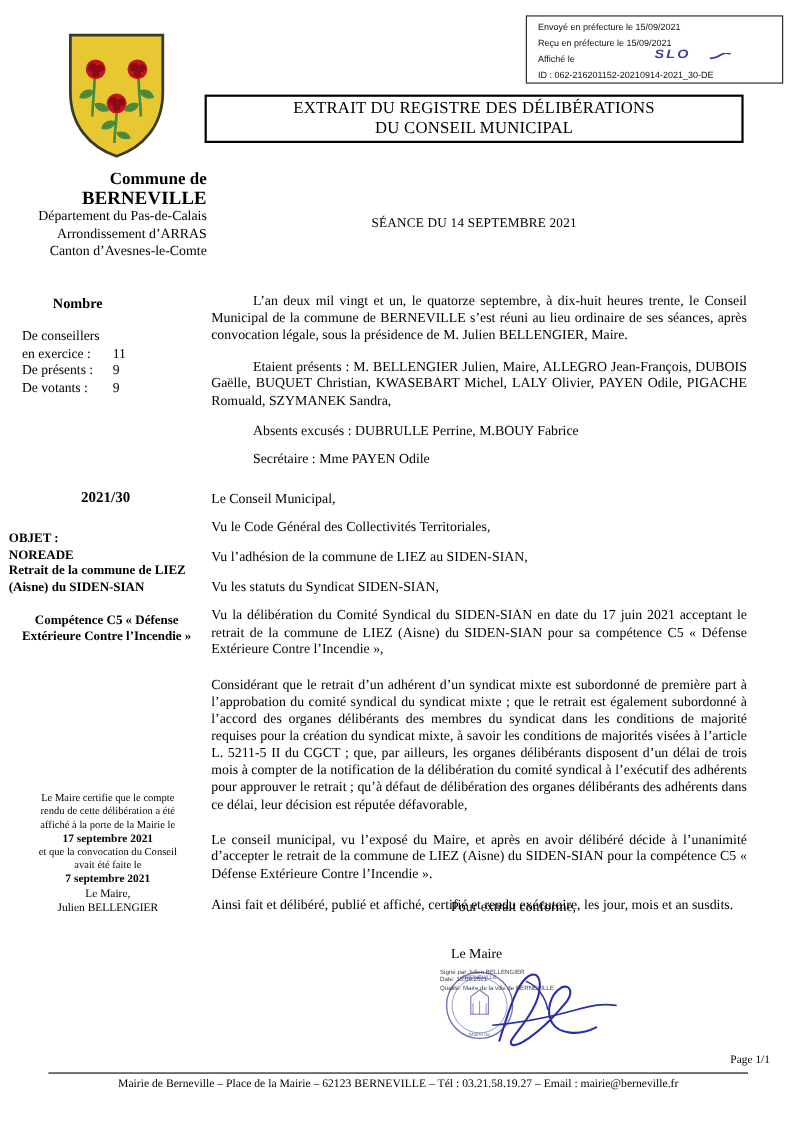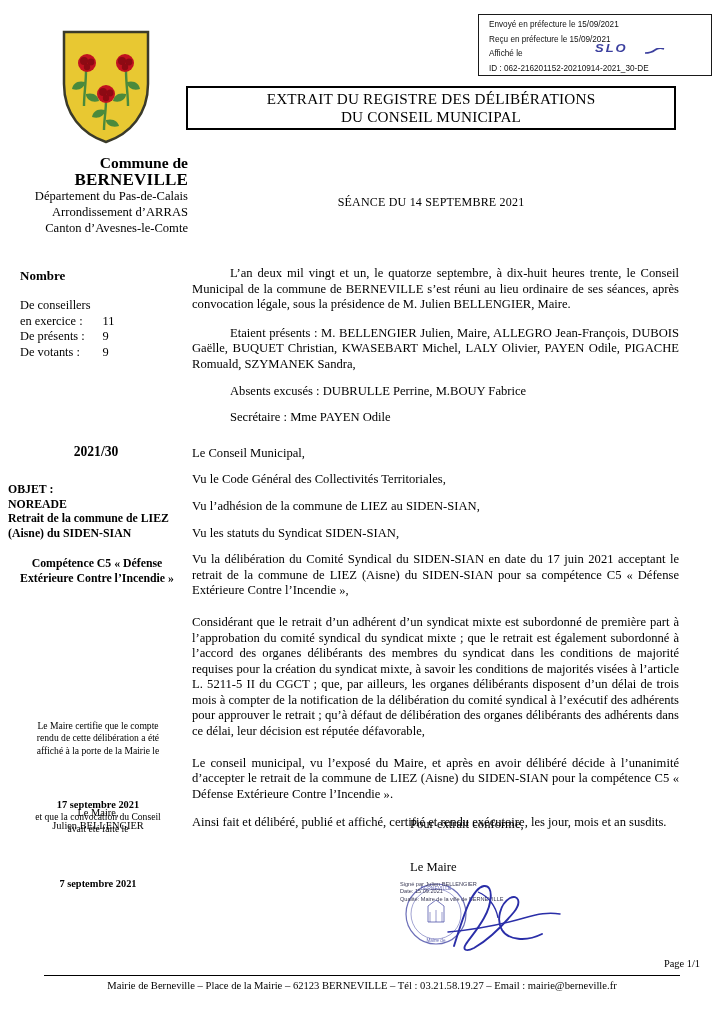--- a/index.html
+++ b/index.html
@@ -91,20 +91,21 @@
     position: absolute;
     left: 20px;
     top: 268px;
     width: 170px;
     font-size: 12.4px;
   }
   .nombre-block .n-title {
     font-weight: bold;
     font-size: 13px;
     margin-bottom: 14px;
+    margin-left: 28px;
   }
   .nombre-block table {
     border-collapse: collapse;
     font-size: 12.4px;
   }
   .nombre-block td { padding: 0; line-height: 15.5px; }
   .nombre-block td.lbl { white-space: nowrap; padding-right: 8px; }
   .nombre-block td.val { text-align: left; padding-left: 4px; }
 
   .delib-num {
@@ -139,21 +140,21 @@
 
   .certif-block {
     position: absolute;
     left: 14px;
     top: 720px;
     width: 168px;
     text-align: center;
     font-size: 9.6px;
     line-height: 12.3px;
   }
-  .certif-block .bold { font-weight: bold; font-size: 10.4px; margin-top: 42px; }
+  .certif-block .bold { font-weight: bold; font-size: 10.4px; }
 
   .maire-sign {
     position: absolute;
     left: 14px;
     top: 806px;
     width: 168px;
     text-align: center;
     font-size: 10.4px;
     line-height: 13px;
   }

